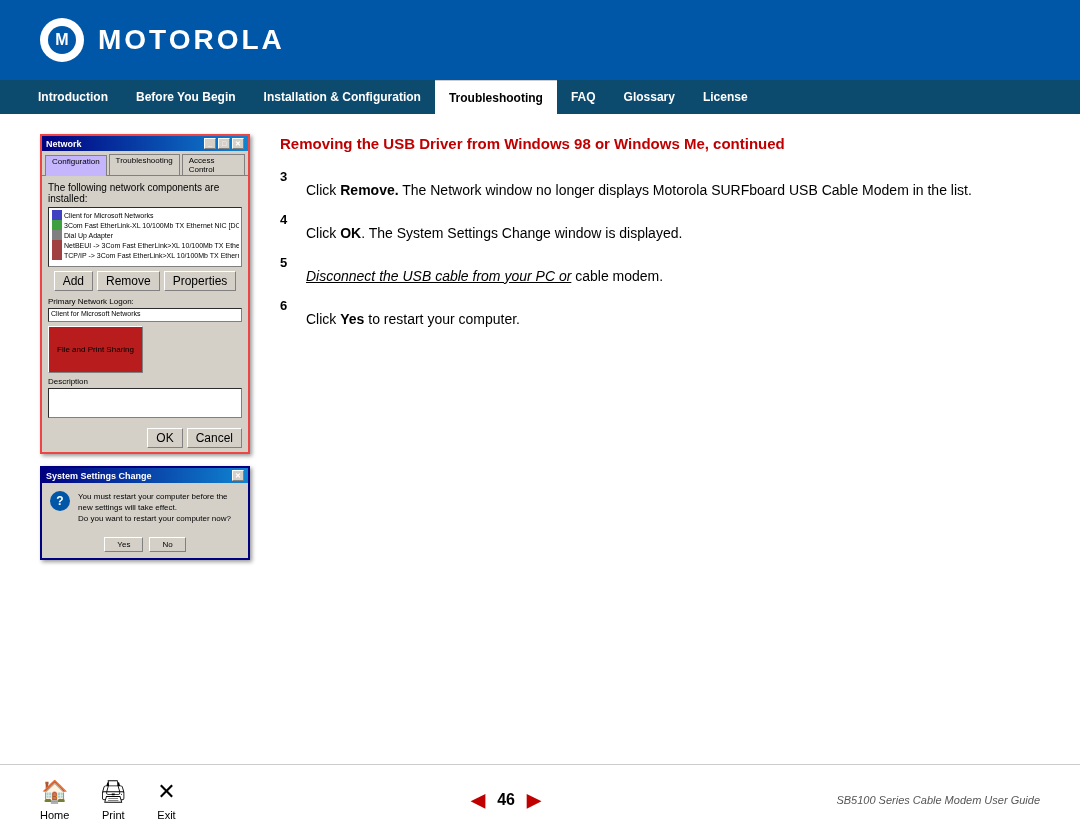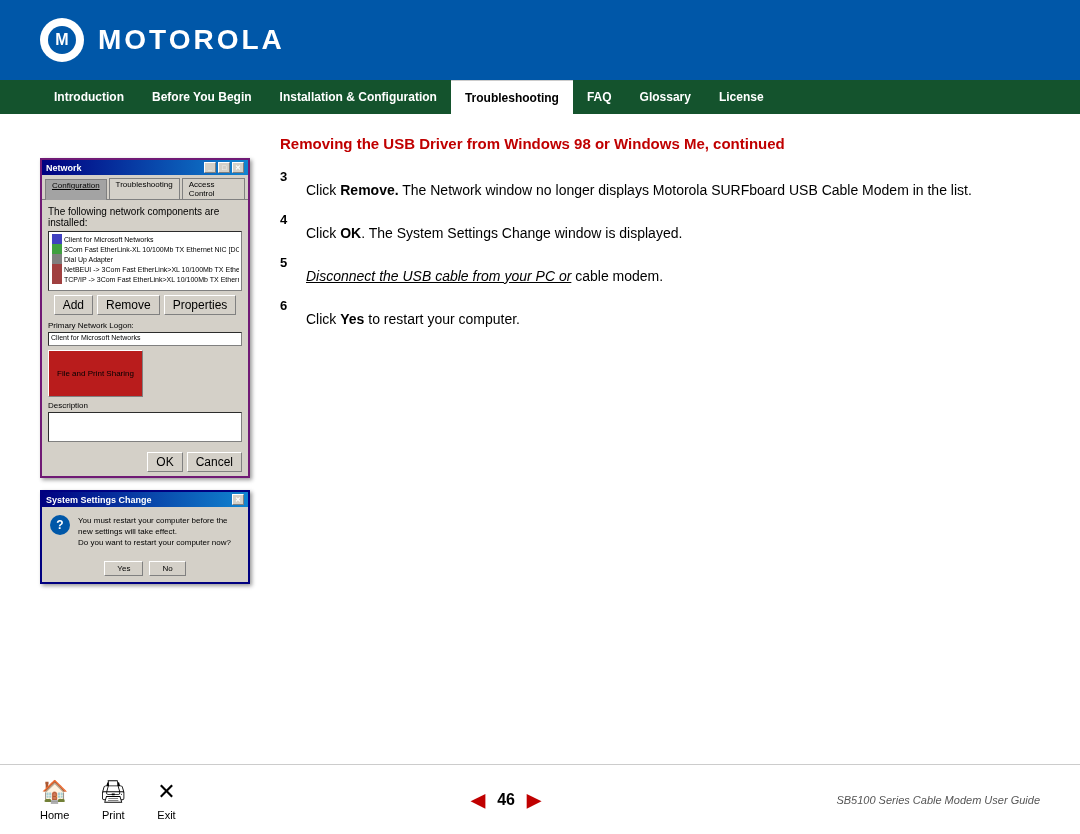--- a/index.html
+++ b/index.html
@@ -37,25 +37,25 @@
     .motorola-text {
       color: #ffffff;
       font-size: 28px;
       font-weight: 900;
       letter-spacing: 3px;
       font-family: Arial, sans-serif;
     }
 
     
     .navbar {
-      background: #14532d;
+      background: #0c4a6e;
       height: 34px;
       display: flex;
       align-items: stretch;
-      padding: 0 40px;
+      padding: 0 24px;
     }
     .nav-item {
       display: flex;
       align-items: center;
       padding: 0 14px;
       color: #ffffff;
       font-size: 12px;
       font-weight: bold;
       cursor: pointer;
       white-space: nowrap;
@@ -78,26 +78,25 @@
     .left-panel {
       width: 210px;
       flex-shrink: 0;
       display: flex;
       flex-direction: column;
       gap: 12px;
     }
 
     
     .win-dialog {
-      border: 2px solid #701a75;
+      border: 2px solid #ef4444;
       background: #d4d0c8;
       font-size: 9px;
       font-family: 'Tahoma', sans-serif;
       box-shadow: 2px 2px 4px rgba(0,0,0,0.4);
-      margin-top: 24px;
     }
     .win-titlebar {
       background: linear-gradient(to right, #000080, #1084d0);
       color: white;
       padding: 2px 4px;
       display: flex;
       justify-content: space-between;
       align-items: center;
       font-size: 9px;
       font-weight: bold;
@@ -127,25 +126,24 @@
     }
     .win-tab {
       padding: 1px 6px;
       background: #d4d0c8;
       border: 1px solid #808080;
       border-bottom: none;
       font-size: 8px;
       cursor: pointer;
     }
     .win-tab.active-tab {
-      background: #a3a3a3;
+      background: #c4b5fd;
       position: relative;
       top: 1px;
       z-index: 1;
-      text-decoration: underline;
     }
     .win-body {
       padding: 6px;
     }
     .win-label {
       font-size: 10px;
       color: #000;
       margin-bottom: 3px;
     }
     .win-listbox {

